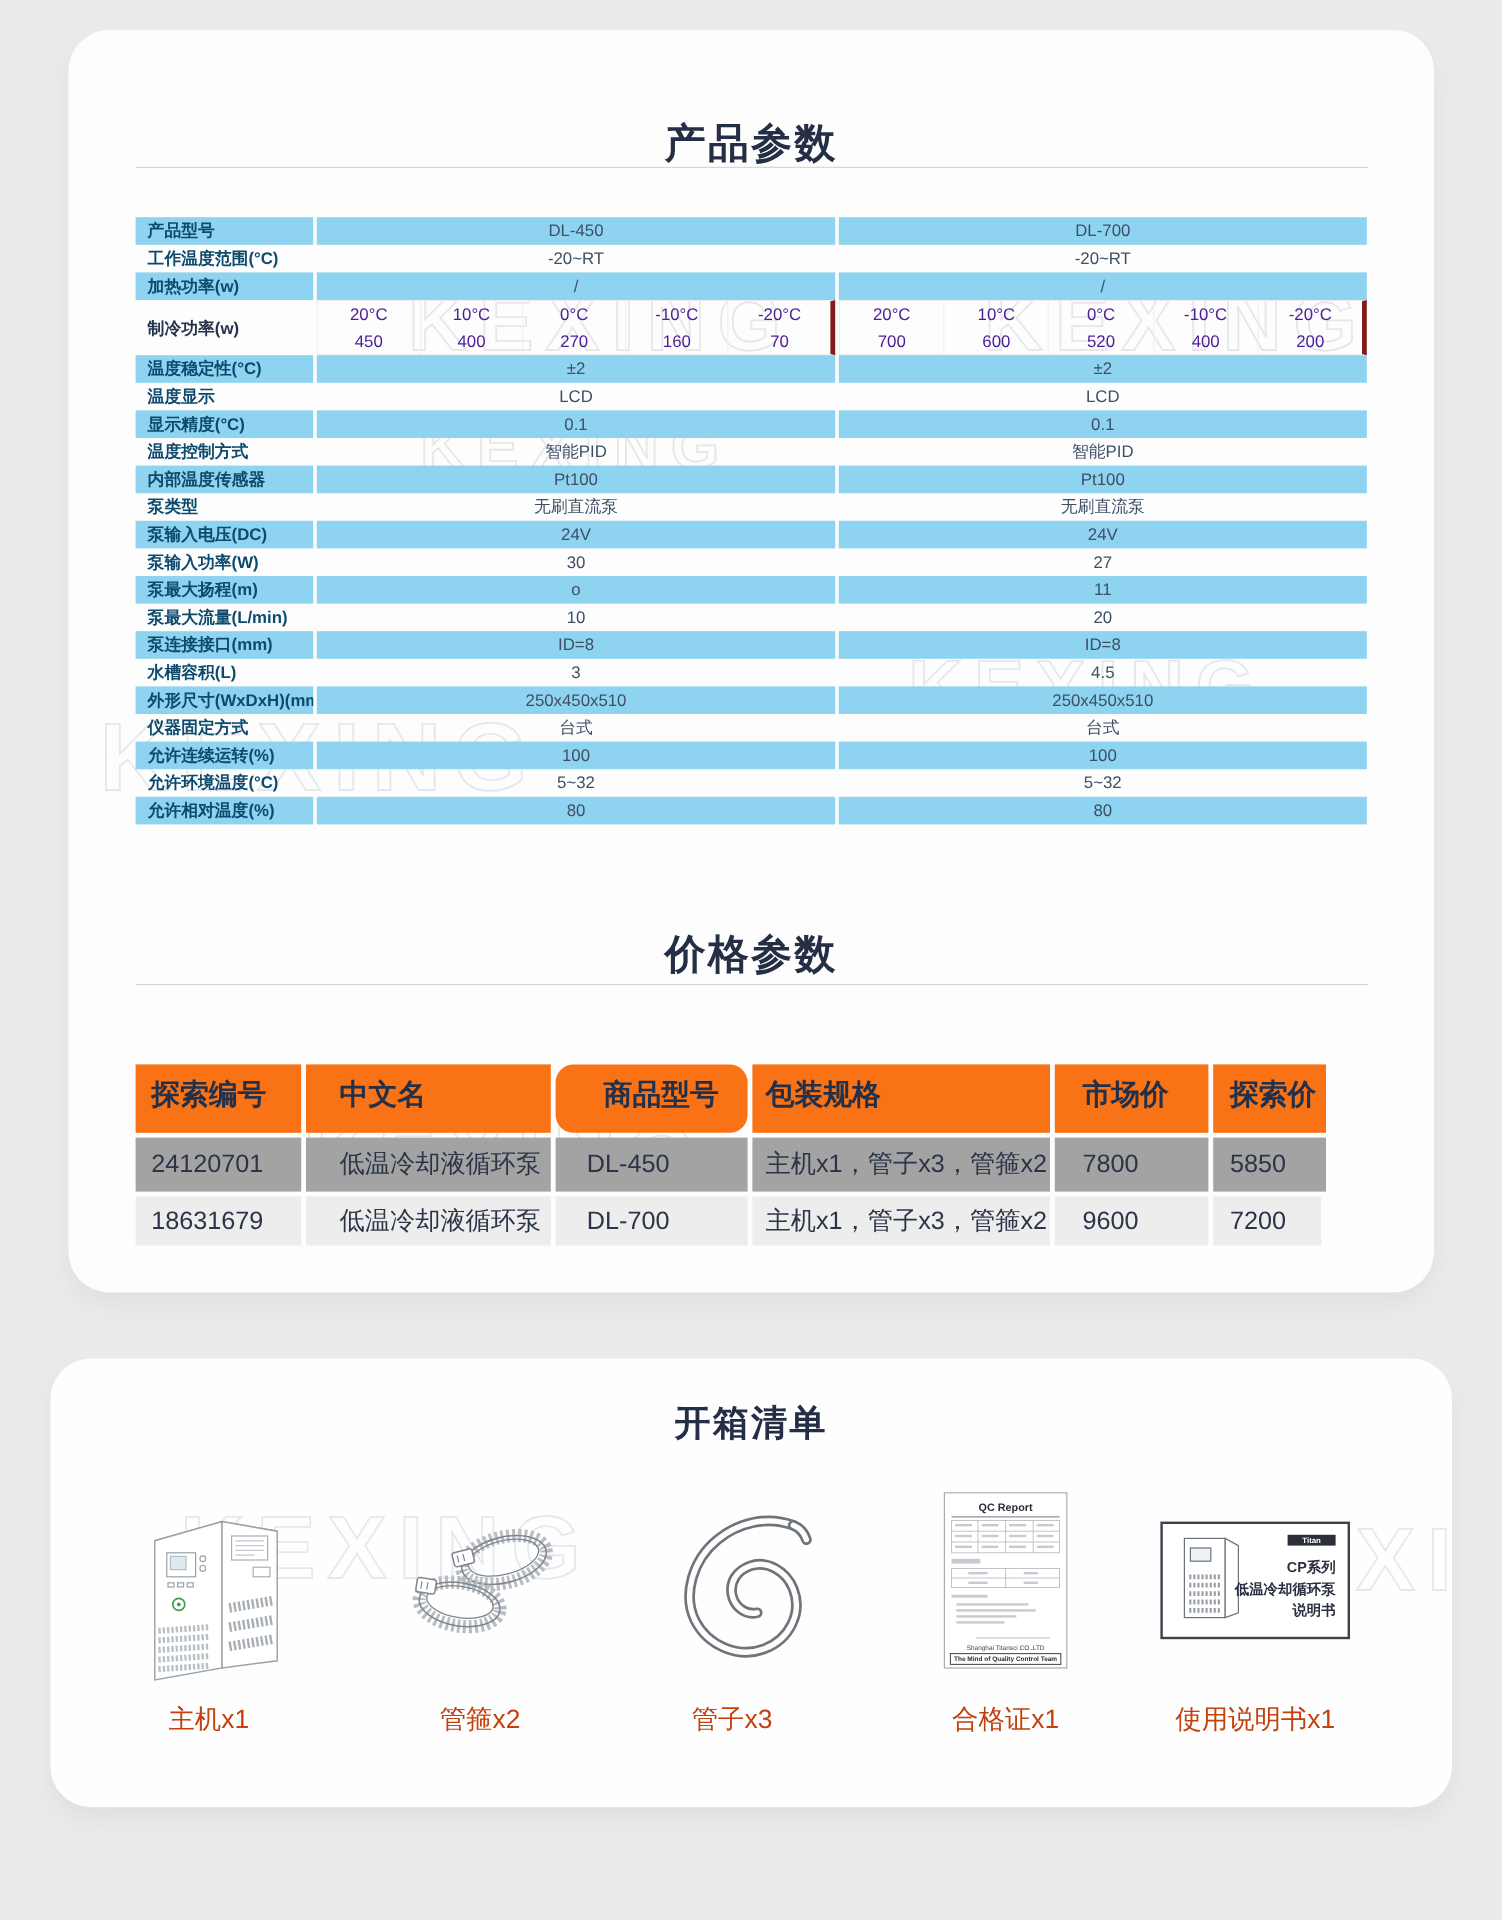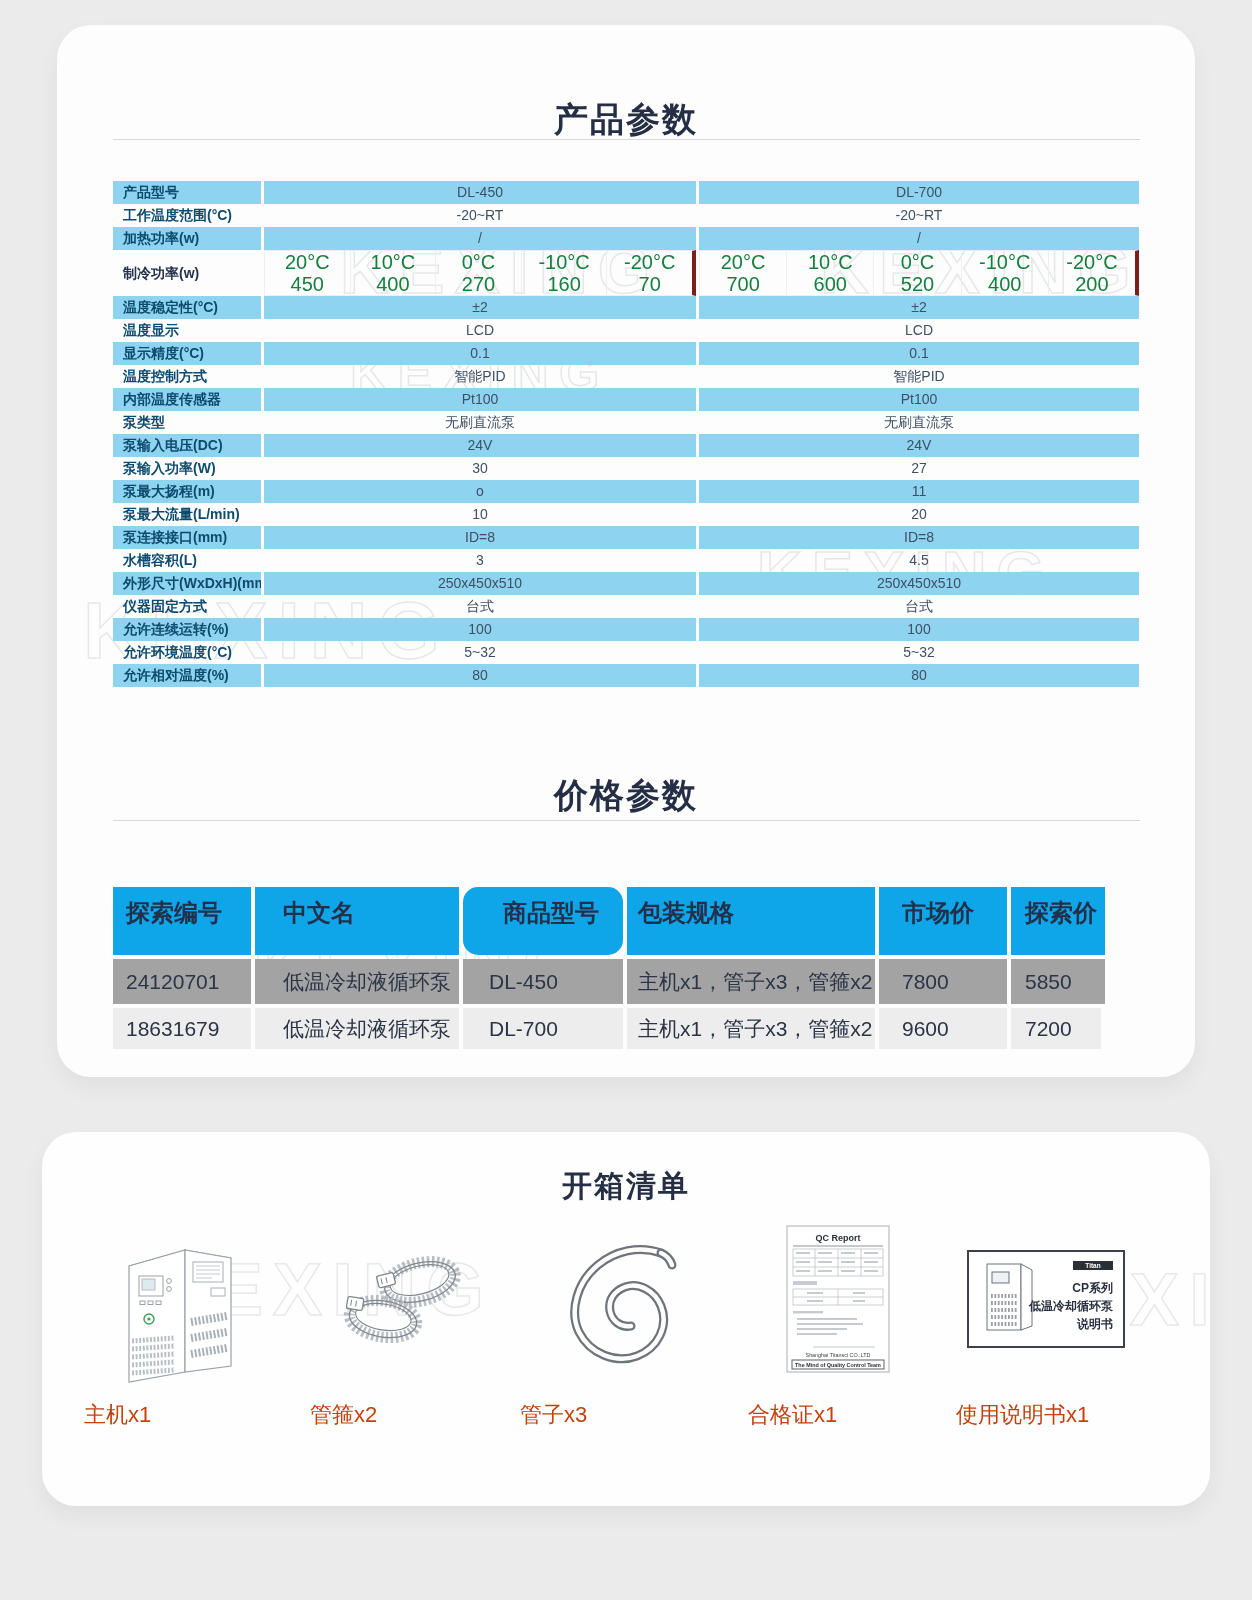--- a/index.html
+++ b/index.html
@@ -45,38 +45,38 @@
   .cell-450{width:432px;margin-left:3px;text-align:center;color:#3e5064;}
   .cell-700{width:440px;margin-left:3px;text-align:center;color:#3e5064;}
   .cool-row{display:flex;}
   .cool-label{width:138px;padding-left:10px;height:46px;line-height:46px;
     font-size:14px;font-weight:bold;color:#24324c;white-space:nowrap;}
   .cool-region{display:flex;margin-left:3px;}
   .cool-region.r450{width:432px;}
   .cool-region.r700{width:440px;}
   .cool-col{flex:1;text-align:center;border:1px solid #efefef;border-right:none;}
   .cool-col:last-child{border-right:4px solid #7f1d1d;}
-  .cool-col div{height:22px;line-height:22px;font-size:20px;color:#15803d;}
+  .cool-col div{height:22px;line-height:22px;font-size:14px;color:#4c1d95;}
 
   
   .price-table{position:absolute;left:56px;top:862px;width:992px;}
   .price-row{display:flex;margin-bottom:4px;}
   .price-row .pc{
     overflow:hidden;white-space:nowrap;box-sizing:border-box;
   }
   .price-head .pc{
-    background:#0ea5e9;height:68px;line-height:51px;
+    background:#f97316;height:57px;line-height:51px;
     font-size:24px;font-weight:bold;color:#233049;
   }
   .price-data .pc{font-size:21px;color:#2b3547;}
   .price-data.r0 .pc{background:#a3a3a3;height:45px;line-height:45px;}
   .price-data.r1 .pc{background:#eeeded;height:41px;line-height:41px;}
 
   
-  .unbox-item{position:absolute;top:78px;width:180px;text-align:left;}
+  .unbox-item{position:absolute;top:96px;width:180px;text-align:center;}
   .unbox-art{height:178px;display:flex;align-items:center;justify-content:center;}
   .unbox-caption{margin-top:12px;font-size:22px;color:#c2410c;}
 
   
   .wm{
     position:absolute;font-weight:700;letter-spacing:10px;
     color:transparent;-webkit-text-stroke:1.5px rgba(174,181,189,0.30);
     font-size:68px;pointer-events:none;user-select:none;white-space:nowrap;
   }
 </style>

